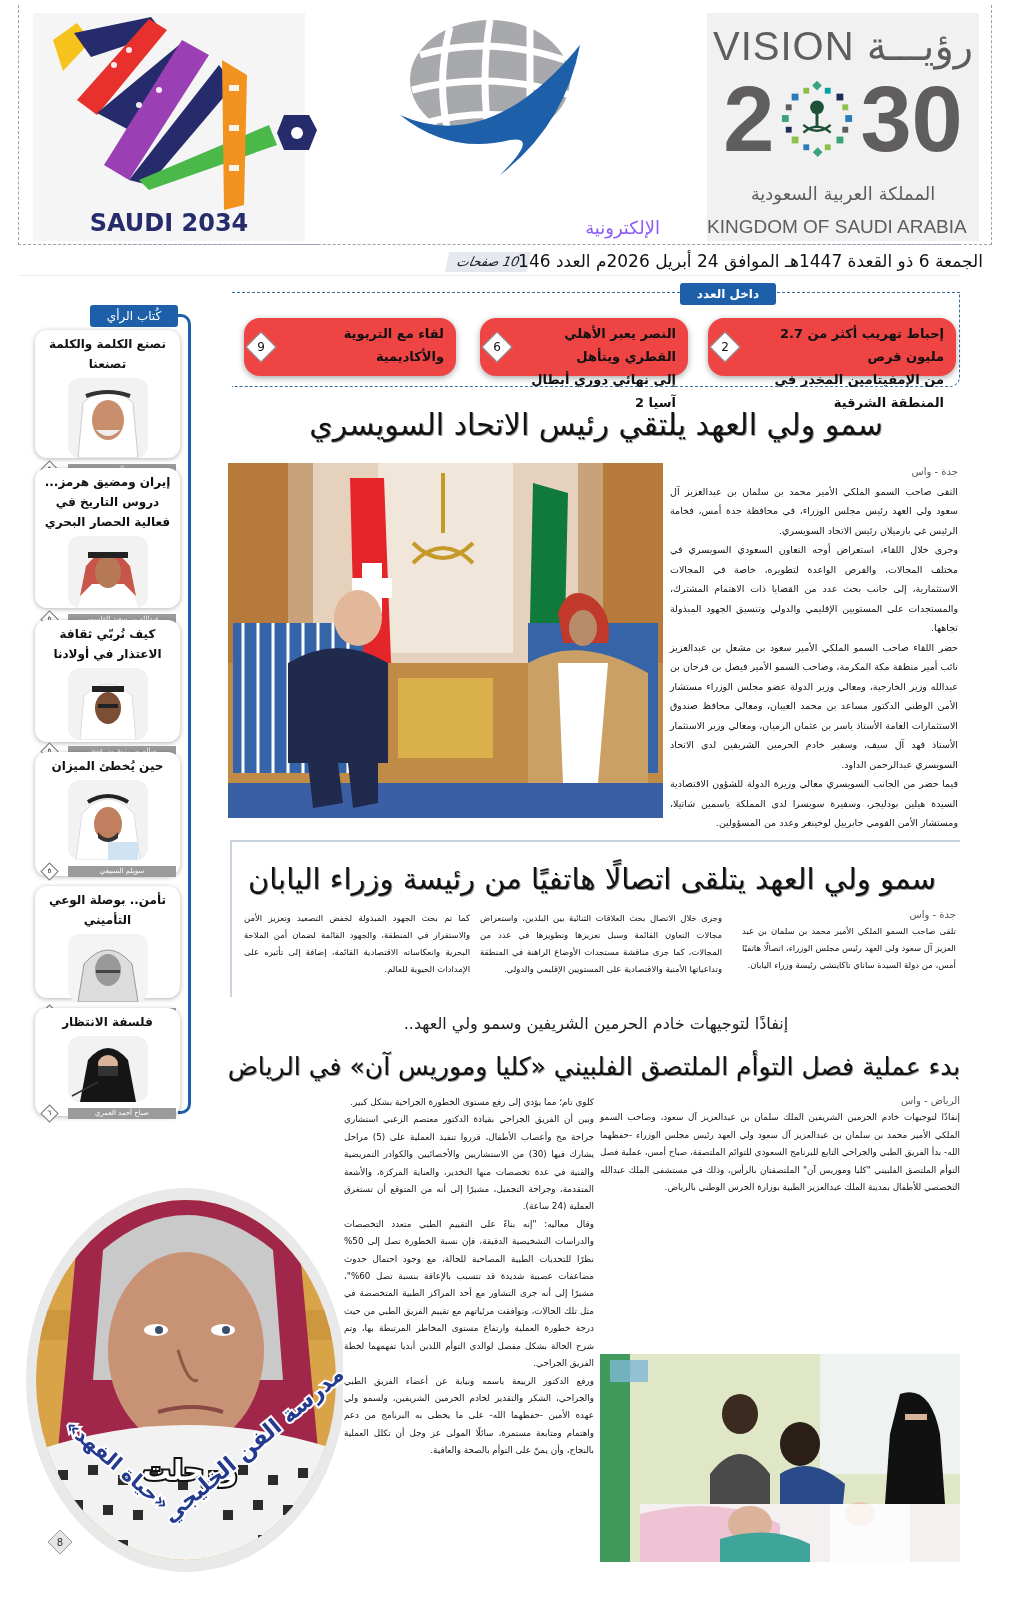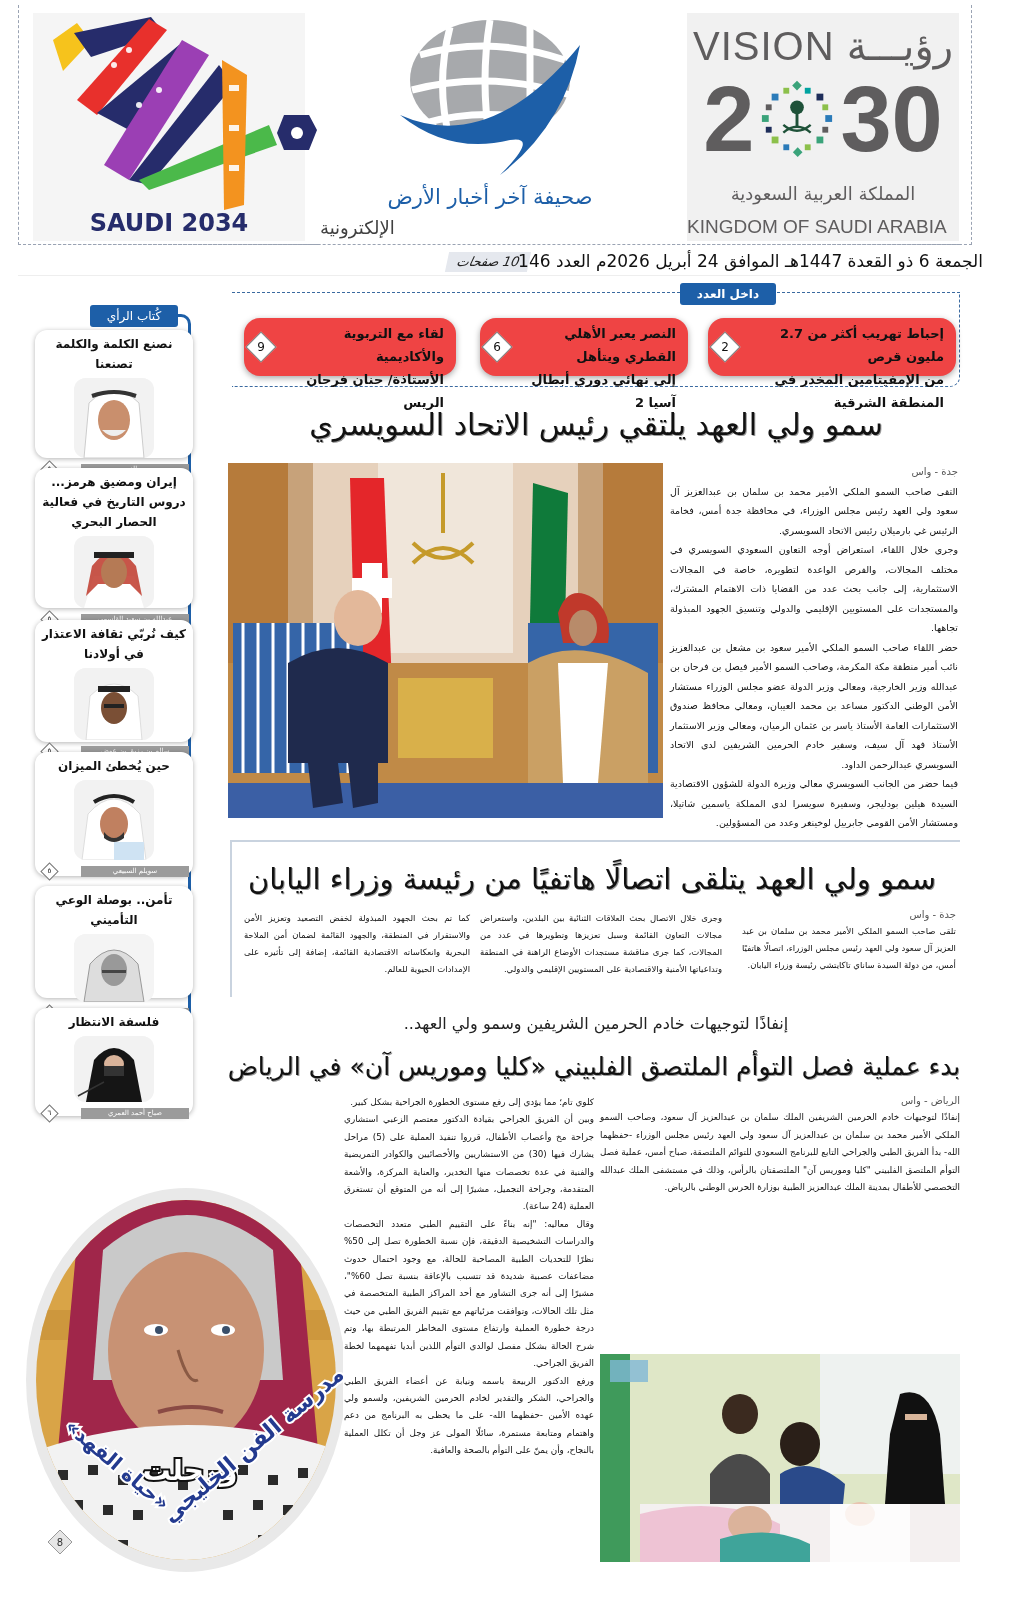--- a/index.html
+++ b/index.html
@@ -4,45 +4,45 @@
 <style>
 *{box-sizing:border-box;margin:0;padding:0}
 html,body{width:1010px;height:1600px;background:#fff;overflow:hidden}
 body{position:relative;font-family:"DejaVu Sans",sans-serif;color:#111}
 .abs{position:absolute}
 
 
 .logo-box{position:absolute;top:5px;height:240px;border:1px dashed #9aa3b3;background:#fff}
 #logo2034{left:18px;width:300px;border-right:none;border-top:none}
 #logoPaper{left:320px;width:340px;border:none}
-#logoVision{left:672px;width:300px;border-left:none;border-top:none}
+#logoVision{left:692px;width:300px;border-left:none;border-top:none}
 .v-inner{position:absolute;left:15px;top:8px;width:272px;height:228px;background:#f1f1f1}
 .v-title{position:absolute;top:10px;left:0;width:100%;text-align:center;font-family:"Liberation Sans",sans-serif;font-size:40px;color:#5f5d5e;letter-spacing:1px}
 .v-2030{position:absolute;top:60px;left:0;width:100%;display:flex;justify-content:center;align-items:center;font-family:"Liberation Sans",sans-serif;font-weight:bold;font-size:92px;color:#5f5d5e;line-height:1}
 .v-star{width:78px;height:78px;margin:0 4px;position:relative}
 .v-ar{position:absolute;top:170px;width:100%;text-align:center;font-size:18px;color:#5f5d5e;direction:rtl}
 .v-en{position:absolute;top:203px;width:100%;text-align:left;font-family:"Liberation Sans",sans-serif;font-size:19px;color:#5f5d5e}
 .paper-name{position:absolute;top:180px;width:100%;text-align:center;font-size:21px;color:#1d5fa8;direction:rtl}
-.paper-sub{position:absolute;top:212px;width:100%;text-align:left;font-size:18px;color:#404040;direction:rtl}
+.paper-sub{position:absolute;top:212px;width:100%;text-align:right;font-size:18px;color:#8b5cf6;direction:rtl}
 .pages-badge{position:absolute;top:252px;left:447px;width:82px;height:20px;background:#e5e8ee;transform:skewX(-12deg);text-align:center;font-size:13px;font-style:italic;color:#222;direction:rtl;line-height:20px}
 .dateline{position:absolute;top:251px;left:691px;width:292px;font-size:17px;text-align:center;direction:rtl;color:#111;white-space:nowrap}
 .hdr-sep{position:absolute;top:244px;left:18px;width:942px;border-top:1px dashed #9aa3b3}
 .thin-sep{position:absolute;top:275px;left:18px;width:942px;border-top:1px solid #eee}
 
 
 .inside-frame{position:absolute;left:232px;top:292px;width:728px;height:95px;border:1px dashed #3b6aa0;border-left:none;border-bottom:1px dashed #3b6aa0;border-top:1px dashed #3b6aa0;border-right:1px dashed #3b6aa0;border-radius:0 0 10px 0}
 .inside-tag{position:absolute;left:680px;top:283px;width:96px;height:22px;background:#1d5fa8;color:#fff;border-radius:3px;font-size:12px;font-weight:bold;text-align:center;line-height:22px;direction:rtl}
 .teaser{position:absolute;top:318px;height:58px;background:#ef4444;border-radius:16px;box-shadow:0 2px 6px rgba(0,0,0,.35);direction:rtl;text-align:right;padding:4px 12px 0 34px;font-size:13px;font-weight:bold;line-height:23px;color:#111}
 .teaser .pg{position:absolute;left:6px;top:18px;width:22px;height:22px;transform:rotate(45deg);border:1px solid #777;background:#fff}
 .teaser .pg span{display:block;transform:rotate(-45deg);text-align:center;line-height:20px;font-size:12px;font-weight:normal}
 
 
 .op-tag{position:absolute;left:90px;top:305px;width:88px;height:22px;background:#1d5fa8;color:#fff;border-radius:3px;font-size:12px;font-weight:normal;text-align:center;line-height:22px;direction:rtl}
 .op-line{position:absolute;left:178px;top:314px;width:13px;height:800px;border-top:3px solid #1d5fa8;border-right:3px solid #1d5fa8;border-bottom:3px solid #1d5fa8;border-radius:0 10px 10px 0}
-.op-card{position:absolute;left:35px;width:158px;background:#fff;border-radius:12px;box-shadow:0 1px 5px rgba(0,0,0,.3);direction:rtl;text-align:center}
+.op-card{position:absolute;left:35px;width:145px;background:#fff;border-radius:12px;box-shadow:0 1px 5px rgba(0,0,0,.3);direction:rtl;text-align:center}
 .op-title{font-size:12px;font-weight:bold;line-height:20px;padding:4px 4px 0}
 .op-photo{margin:4px auto 0;width:80px;height:80px;border-radius:12px;background:#f4f4f4;overflow:hidden;position:relative}
 .op-foot{position:relative;height:16px;margin:4px 4px 4px}
 .op-name{position:absolute;right:0;top:2px;width:108px;height:11px;background:#9b9b9b;color:#fff;font-size:7px;line-height:11px;text-align:center;overflow:hidden;white-space:nowrap}
 .op-num{position:absolute;left:4px;top:1px;width:13px;height:13px;border:1px solid #777;transform:rotate(45deg);background:#fff}
 .op-num span{display:block;transform:rotate(-45deg);font-size:7px;line-height:11px;text-align:center}
 
 
 .headline{position:absolute;direction:rtl;text-align:center;font-weight:normal;color:#111;white-space:nowrap;text-shadow:1px 1px 0 #999;font-family:"DejaVu Sans",sans-serif}
 
@@ -90,21 +90,20 @@
     <g stroke="#fff" stroke-width="7" fill="none">
       <path d="M30 40 Q100 20 175 45"></path>
         <path d="M22 75 Q100 55 180 80"></path>
         <path d="M35 108 Q100 90 170 110"></path>
       <path d="M60 12 Q45 70 60 125"></path>
         <path d="M100 5 Q90 65 100 128"></path>
         <path d="M140 10 Q140 65 140 122"></path>
     </g>
     <path d="M10 100 Q100 140 190 30 Q175 110 110 160 Q150 120 120 125 Q60 140 10 100 Z" fill="#1d5fa8"></path>
   </svg>
-  <div class="paper-name">صحيفة آخر أخبار الأرض</div>
   <div class="paper-sub">الإلكترونية</div>
 </div>
 
 <div class="logo-box" id="logoVision">
   <div class="v-inner">
     <div class="v-title"><span>VISION</span> <span>رؤيـــة</span></div>
     <div class="v-2030">
       <span>2</span>
       <svg class="v-star" viewBox="0 0 80 80">
         <g fill="#3aa37a">
@@ -155,21 +154,20 @@
 </div>
 <div class="teaser" style="left:480px;width:208px">
   <div>النصر يعبر الأهلي القطري ويتأهل</div>
   <div>إلى نهائي دوري أبطال آسيا 2</div>
   <div class="pg">
       <span>6</span>
     </div>
 </div>
 <div class="teaser" style="left:244px;width:212px">
   <div>لقاء مع التربوية والأكاديمية</div>
-  <div>الأستاذة/ حنان فرحان الريس</div>
   <div class="pg">
       <span>9</span>
     </div>
 </div>
 
 <div class="op-line"></div>
 <div class="op-tag">كُتاب الرأي</div>
 
 <div class="op-card" style="top:330px;height:128px">
   <div class="op-title">نصنع الكلمة والكلمة تصنعنا</div>

